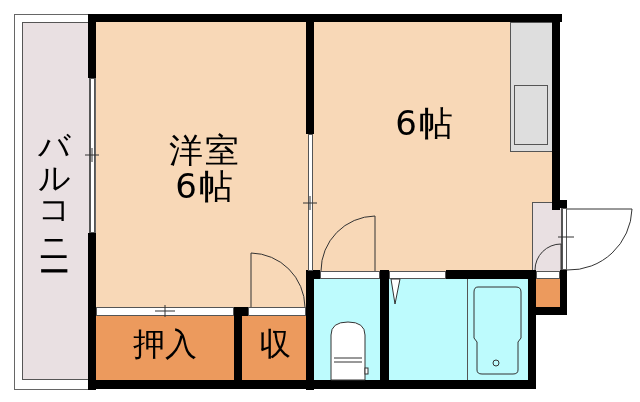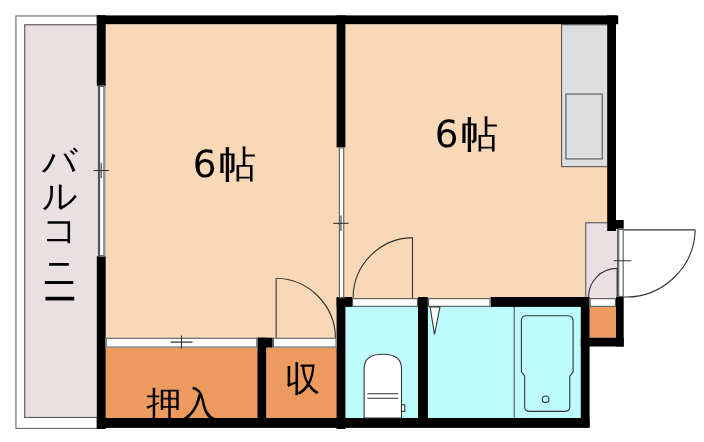--- a/index.html
+++ b/index.html
@@ -111,21 +111,22 @@
       <line x1="85" y1="155" x2="99" y2="155"></line>
       <line x1="92" y1="148" x2="92" y2="162"></line>
       <line x1="303" y1="203" x2="317" y2="203"></line>
       <line x1="310" y1="196" x2="310" y2="210"></line>
       <line x1="155" y1="311" x2="175" y2="311"></line>
       <line x1="165" y1="305" x2="165" y2="317"></line>
     </g>
   </svg>
 
   <div class="label lbl-room" style="left:140px;top:133px;width:130px;">
+    <div>洋室</div>
     <div>6帖</div>
   </div>
   <div class="label lbl-room" style="left:370px;top:106px;width:110px;">
     <div>6帖</div>
   </div>
-  <div class="label lbl-sm" style="left:110px;top:328px;width:110px;margin-top:23px;">押入</div>
+  <div class="label lbl-sm" style="left:110px;top:328px;width:110px;">押入</div>
   <div class="label lbl-sm" style="left:244px;top:328px;width:62px;">収</div>
 
 </div>
 
 </body></html>

